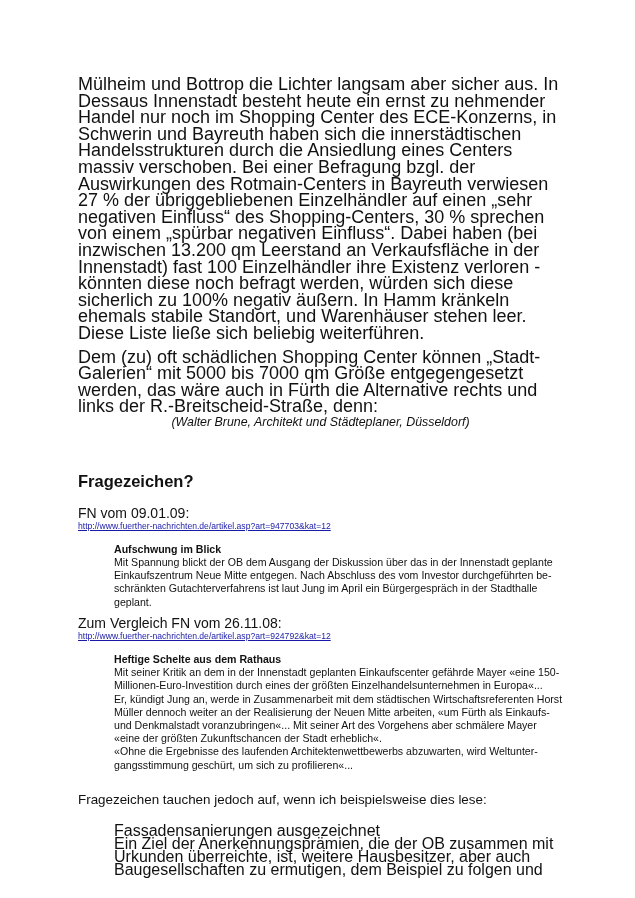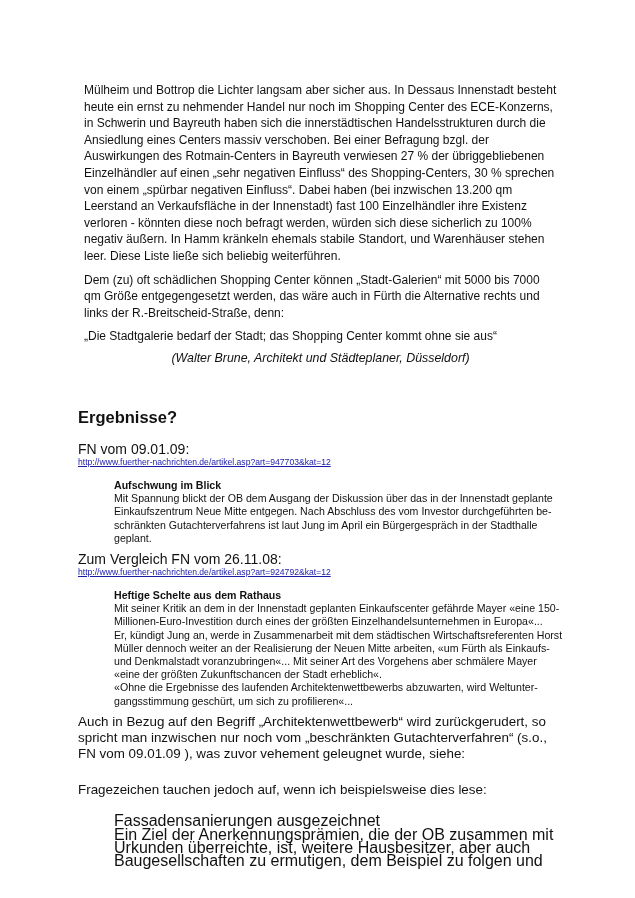--- a/index.html
+++ b/index.html
@@ -1,19 +1,19 @@
 <!DOCTYPE html>
 <html><head>
 <meta charset="utf-8">
 <style>
   html, body { margin: 0; padding: 0; background: #ffffff; }
   body { width: 635px; height: 898px; position: relative; overflow: hidden;
          font-family: "Liberation Sans", sans-serif; color: #111; }
   .page { position: absolute; left: 78px; top: 76px; width: 485px; }
-  .p { font-size: 12px; line-height: 16.6px; margin: 6px; }
+  .p { font-size: 18px; line-height: 16.6px; margin: 0; }
   .para1 { }
   .para2 { margin-top: 7px; }
   .quote { margin-top: 7px; }
   .attrib { font-style: italic; font-size: 12.4px; line-height: 15px; text-align: center; margin: 0; }
   .h2 { font-weight: bold; font-size: 16.5px; line-height: 20px; margin: 41px 0 0 0; }
   .fnhead { font-size: 14px; line-height: 16px; margin: 14px 0 0 0; }
   .fnhead2 { font-size: 14px; line-height: 16px; margin: 6px 0 0 0; }
   a.link { display: block; font-size: 8.6px; line-height: 11px; color: #1a1aa8; text-decoration: underline; }
   .excerpt { margin: 11px 0 0 36px; width: 450px; font-size: 10.6px; line-height: 13.2px; }
   .excerpt .title { font-weight: bold; display: block; }
@@ -22,42 +22,40 @@
   .p4 { font-size: 13.4px; line-height: 16px; margin: 20px 0 0 0; }
   .excerpt2 { margin: 16px 0 0 36px; width: 450px; font-size: 16px; line-height: 13.2px; }
   .excerpt2 p { margin: 0; }
 </style>
 </head>
 <body>
 
 <div class="page">
   <p class="p para1">Mülheim und Bottrop die Lichter langsam aber sicher aus. In Dessaus Innenstadt besteht heute ein ernst zu nehmender Handel nur noch im Shopping Center des ECE-Konzerns, in Schwerin und Bayreuth haben sich die innerstädtischen Handels­strukturen durch die Ansiedlung eines Centers massiv verschoben. Bei einer Befra­gung bzgl. der Auswirkungen des Rotmain-Centers in Bayreuth verwiesen 27 % der übriggebliebenen Einzelhändler auf einen „sehr negativen Einfluss“ des Shopping-Centers, 30 % sprechen von einem „spürbar negativen Einfluss“. Dabei haben (bei inzwischen 13.200 qm Leerstand an Verkaufsfläche in der Innenstadt) fast 100 Ein­zelhändler ihre Existenz verloren - könnten diese noch befragt werden, würden sich diese sicherlich zu 100% negativ äußern. In Hamm kränkeln ehemals stabile Stand­ort, und Warenhäuser stehen leer. Diese Liste ließe sich beliebig weiterführen.</p>
   <p class="p para2">Dem (zu) oft schädlichen Shopping Center können „Stadt-Galerien“ mit 5000 bis 7000 qm Größe entgegengesetzt werden, das wäre auch in Fürth die Alternative rechts und links der R.-Breitscheid-Straße, denn:</p>
-  <p class="p quote">„Die Stadtgalerie bedarf der Stadt; das Shopping Center kommt ohne sie aus“</p>
   <p class="attrib">(Walter Brune, Architekt und Städteplaner, Düsseldorf)</p>
 
-  <h2 class="h2">Ergebnisse?</h2>
+  <h2 class="h2">Fragezeichen?</h2>
 
   <p class="fnhead">FN vom 09.01.09:</p>
   <a class="link">http://www.fuerther-nachrichten.de/artikel.asp?art=947703&amp;kat=12</a>
   <div class="excerpt">
     <span class="title">Aufschwung im Blick</span>
     <p>Mit Spannung blickt der OB dem Ausgang der Diskussion über das in der Innenstadt geplante Einkaufszentrum Neue Mitte entgegen. Nach Abschluss des vom Investor durchgeführten be­schränkten Gutachterverfahrens ist laut Jung im April ein Bürgergespräch in der Stadthalle geplant.</p>
   </div>
 
   <p class="fnhead2">Zum Vergleich FN vom 26.11.08:</p>
   <a class="link">http://www.fuerther-nachrichten.de/artikel.asp?art=924792&amp;kat=12</a>
   <div class="excerpt">
     <span class="title">Heftige Schelte aus dem Rathaus</span>
     <p>Mit seiner Kritik an dem in der Innenstadt geplanten Einkaufscenter gefährde Mayer «eine 150-Millionen-Euro-Investition durch eines der größten Einzelhandelsunternehmen in Euro­pa«...</p>
     <p>Er, kündigt Jung an, werde in Zusammenarbeit mit dem städtischen Wirtschaftsreferenten Horst Müller dennoch weiter an der Realisierung der Neuen Mitte arbeiten, «um Fürth als Ein­kaufs- und Denkmalstadt voranzubringen«... Mit seiner Art des Vorgehens aber schmälere Mayer «eine der größten Zukunftschancen der Stadt erheblich«.</p>
     <p>«Ohne die Ergebnisse des laufenden Architektenwettbewerbs abzuwarten, wird Weltunter­gangsstimmung geschürt, um sich zu profilieren«...</p>
   </div>
 
-  <p class="p3">Auch in Bezug auf den Begriff „Architektenwettbewerb“ wird zurückgerudert, so spricht man inzwischen nur noch vom „beschränkten Gutachterverfahren“ (s.o., FN vom 09.01.09 ), was zuvor vehement geleugnet wurde, siehe:</p>
 
   <p class="p4">Fragezeichen tauchen jedoch auf, wenn ich beispielsweise dies lese:</p>
 
   <div class="excerpt2">
     <p>Fassadensanierungen ausgezeichnet</p>
     <p>Ein Ziel der Anerkennungsprämien, die der OB zusammen mit Urkunden überreichte, ist, wei­tere Hausbesitzer, aber auch Baugesellschaften zu ermutigen, dem Beispiel zu folgen und</p>
   </div>
 </div>
 
 </body></html>

